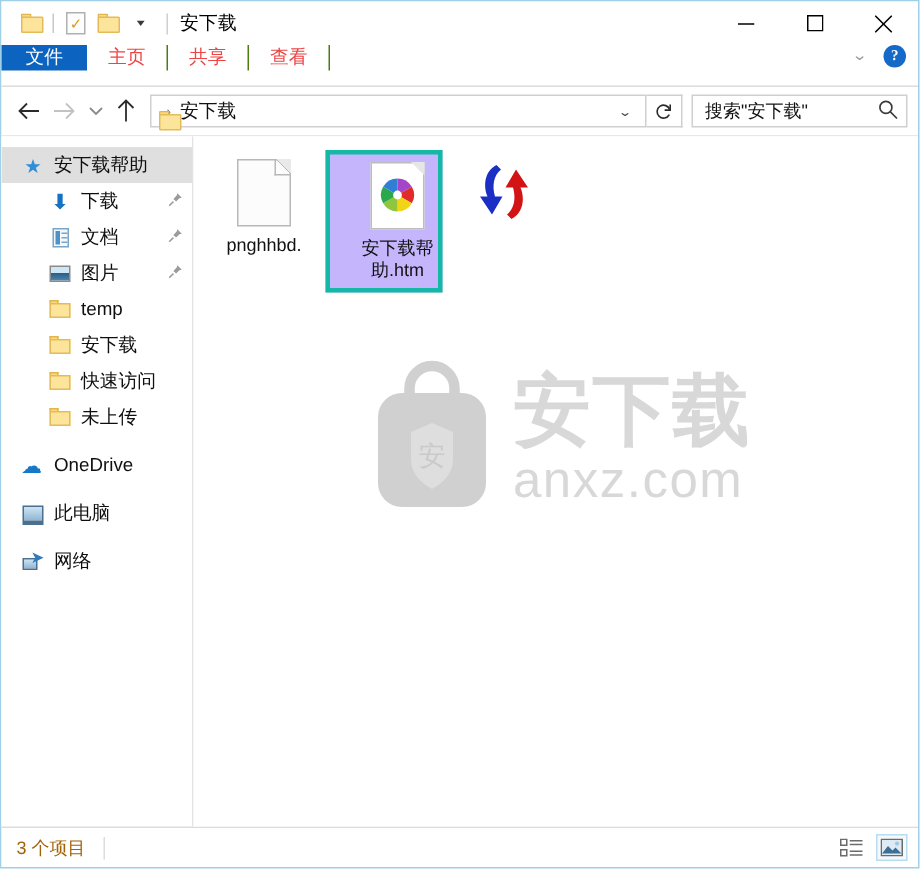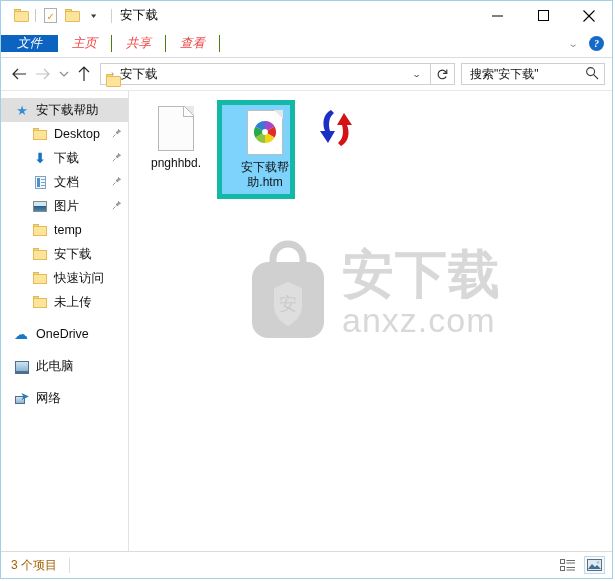--- a/index.html
+++ b/index.html
@@ -122,25 +122,24 @@
     justify-content: center;
     color: #000;
   }
   .winbtn svg { display: block; }
 
   
   .ribbon {
     height: 27px;
     flex: 0 0 auto;
     display: flex;
-    align-items: center;
+    align-items: flex-start;
     border-bottom: 1px solid #dcdcdc;
     background: #ffffff;
     position: relative;
-    font-style: italic;
   }
   .rtab {
     padding: 0 14px;
     display: flex;
     align-items: center;
     font-size: 12.5px;
     color: #ef4444;
     border-right: 1px solid #4d7c0f;
   }
   .rtab.file {
@@ -397,22 +396,22 @@
     width: 78px;
     padding: 4px 2px 5px 2px;
     box-sizing: border-box;
     display: flex;
     flex-direction: column;
     align-items: center;
     text-align: center;
     margin-right: 2px;
   }
   .fileitem.selected {
-    background: #7dd3fc;
-    border: 5px solid #14b8a6;
+    background: #c4b5fd;
+    border: 3px solid #14b8a6;
     padding: 3px 1px 4px 19px;
   }
   .ficon {
     width: 48px;
     height: 48px;
     display: flex;
     align-items: center;
     justify-content: center;
     margin-bottom: 4px;
   }
@@ -639,35 +638,20 @@
 
     <div class="sidebar">
 
       <div class="nav-item selected lvl-root">
         <span class="nav-ico">
             <span class="star">★</span>
           </span>
         <span class="nav-label">安下载帮助</span>
       </div>
 
-      <div class="nav-item lvl1">
-        <span class="nav-ico">
-            <span class="sb-folder">
-              <span class="t"></span>
-              <span class="b"></span>
-            </span>
-          </span>
-        <span class="nav-label">Desktop</span>
-        <span class="pin">
-          <svg width="10" height="10" viewBox="0 0 10 10">
-              <path d="M6.2 0.8 L9.2 3.8 L7.6 4.2 L5.4 6.4 L3.6 4.6 L5.8 2.4 Z" fill="#9b9b9b"></path>
-              <line x1="3.6" y1="6.4" x2="0.8" y2="9.2" stroke="#9b9b9b" stroke-width="1"></line>
-            </svg>
-        </span>
-      </div>
 
       <div class="nav-item lvl1">
         <span class="nav-ico">
             <span class="dl-arrow">⬇</span>
           </span>
         <span class="nav-label">下载</span>
         <span class="pin">
           <svg width="10" height="10" viewBox="0 0 10 10">
               <path d="M6.2 0.8 L9.2 3.8 L7.6 4.2 L5.4 6.4 L3.6 4.6 L5.8 2.4 Z" fill="#9b9b9b"></path>
               <line x1="3.6" y1="6.4" x2="0.8" y2="9.2" stroke="#9b9b9b" stroke-width="1"></line>

